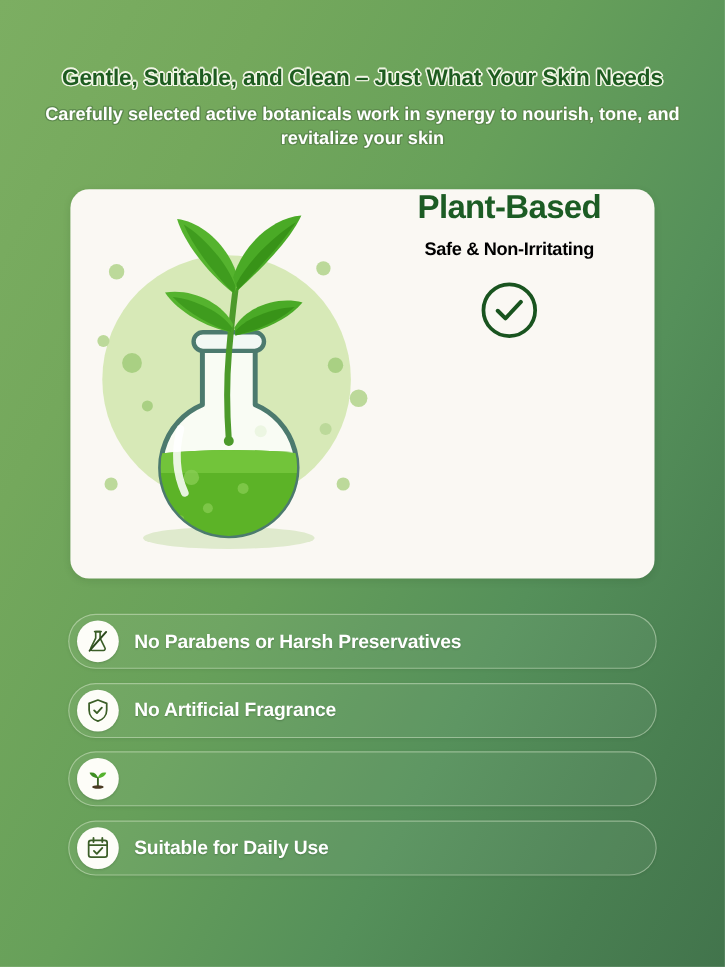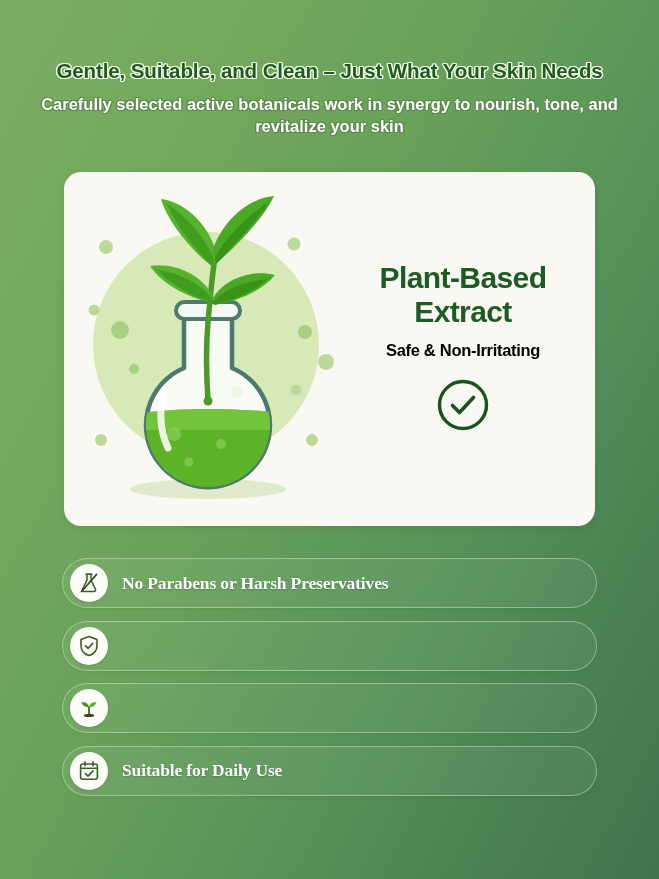--- a/index.html
+++ b/index.html
@@ -46,21 +46,21 @@
   }
 
   
   .card {
     position:absolute;
     left:64px; top:172px;
     width:531px; height:354px;
     background:#faf8f3;
     border-radius:17px;
     display:flex;
-    align-items:center;
+    align-items:flex-start;
     box-shadow:0 2px 7px rgba(30,60,25,.13);
     overflow:hidden;
   }
   .card-illustration {
     width:285px; height:100%;
     position:relative;
     flex:0 0 285px;
   }
   .card-illustration svg { position:absolute; left:0; top:0; width:100%; height:100%; }
 
@@ -118,21 +118,20 @@
     box-shadow:0 1px 2px rgba(20,50,20,.18);
   }
   .pill-icon svg { display:block; }
   .pill-label {
     margin-left:14px;
     font-size:17.5px;
     font-weight:600;
     color:#ffffff;
     letter-spacing:-0.15px;
     text-shadow:0 1px 1.5px rgba(25,55,25,.30);
-    font-family:Liberation Serif, serif;
   }
 </style>
 </head>
 <body>
 
 <div class="header">
   <div class="headline">Gentle, Suitable, and Clean – Just What Your Skin Needs</div>
   <div class="subhead">Carefully selected active botanicals work in synergy to nourish, tone, and revitalize your skin</div>
 </div>
 
@@ -188,21 +187,20 @@
       <path d="M146 130 C130 125 107 113 93 98 C113 100 138 112 147 126 Z" fill="#3f9c1e"></path>
 
       <path d="M150 133 C172 130 198 119 211 103 C188 97 160 107 149 126 Z" fill="#4aaa26"></path>
       <path d="M150 133 C167 129 190 120 204 107 C184 108 160 117 150 129 Z" fill="#389318"></path>
     </svg>
   </div>
 
   <div class="card-text">
     <div class="card-title">
       <span>Plant-Based</span><br>
-      <span>Extract</span>
     </div>
     <div class="card-sub">Safe &amp; Non-Irritating</div>
     <div class="card-check">
       <svg width="56" height="56" viewBox="0 0 56 56">
         <circle cx="28" cy="28" r="23.5" fill="none" stroke="#19541f" stroke-width="3.4"></circle>
         <path d="M17.5 28.5 L24.5 35.5 L38.5 20.5" fill="none" stroke="#19541f" stroke-width="3.6" stroke-linecap="round" stroke-linejoin="round"></path>
       </svg>
     </div>
   </div>
 </div>
@@ -220,20 +218,21 @@
     <span class="pill-label">No Parabens or Harsh Preservatives</span>
   </div>
 
   <div class="pill">
     <span class="pill-icon">
       <svg width="24" height="24" viewBox="0 0 24 24">
         <path d="M12 2.4 L20 5.4 L20 11.4 C20 16.4 16.6 20.2 12 21.6 C7.4 20.2 4 16.4 4 11.4 L4 5.4 Z" fill="none" stroke="#3b5e27" stroke-width="1.6" stroke-linejoin="round"></path>
         <path d="M8.6 11.8 L11.1 14.3 L15.6 9.4" fill="none" stroke="#3b5e27" stroke-width="1.7" stroke-linecap="round" stroke-linejoin="round"></path>
       </svg>
     </span>
+    <span class="pill-label">No Artificial Fragrance</span>
   </div>
 
   <div class="pill">
     <span class="pill-icon">
       <svg width="24" height="24" viewBox="0 0 24 24">
         <path d="M12 19 L12 11" stroke="#3b5e27" stroke-width="1.7" stroke-linecap="round"></path>
         <path d="M12 11.5 C8.8 11.5 5.6 9.8 4.4 6.6 C8 5.6 11.2 7.6 12 11.2 Z" fill="#3f8f23"></path>
         <path d="M12 11.5 C15.2 11.5 18.4 9.8 19.6 6.6 C16 5.6 12.8 7.6 12 11.2 Z" fill="#55b32e"></path>
         <ellipse cx="12" cy="19.4" rx="5.2" ry="1.6" fill="#4a3a22"></ellipse>
       </svg>

